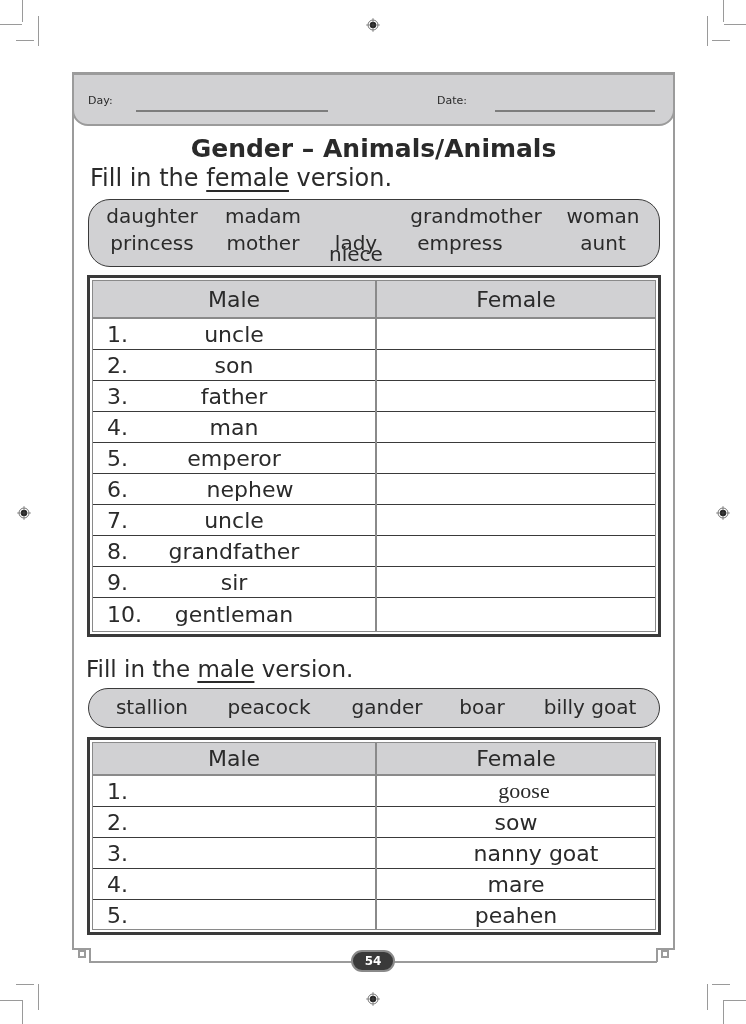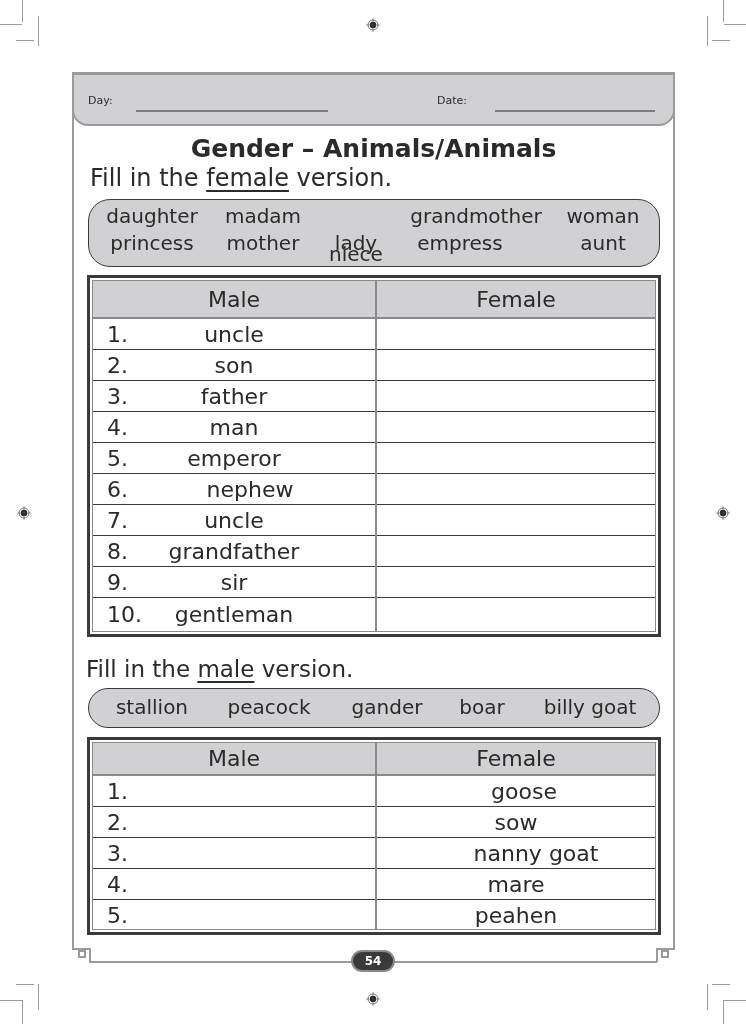--- a/index.html
+++ b/index.html
@@ -211,21 +211,21 @@
 <div class="tbl-outer" style="left:87px;top:737px;width:574px;height:198px;">
   <div class="tbl-inner">
     <div class="trow head" style="top:0;height:33px;">
       <div class="cell center" style="left:0;width:282px;">Male</div>
       <div class="cell center" style="left:284px;right:0;">Female</div>
     </div>
 
     <div class="trow" style="top:33px;height:31px;">
       <span class="num">1.</span>
       <div class="cell center" style="left:0;width:282px;"></div>
-      <div class="cell center" style="left:300px;right:0;">goose</div>
+      <div class="cell center" style="left:300px;right:0;font-family:Liberation Serif, serif;">goose</div>
     </div>
     <div class="trow" style="top:64px;height:31px;">
       <span class="num">2.</span>
       <div class="cell center" style="left:0;width:282px;"></div>
       <div class="cell center" style="left:284px;right:0;">sow</div>
     </div>
     <div class="trow" style="top:95px;height:31px;">
       <span class="num">3.</span>
       <div class="cell center" style="left:0;width:282px;"></div>
       <div class="cell center" style="left:301px;right:0;padding-left:23px;">nanny goat</div>

